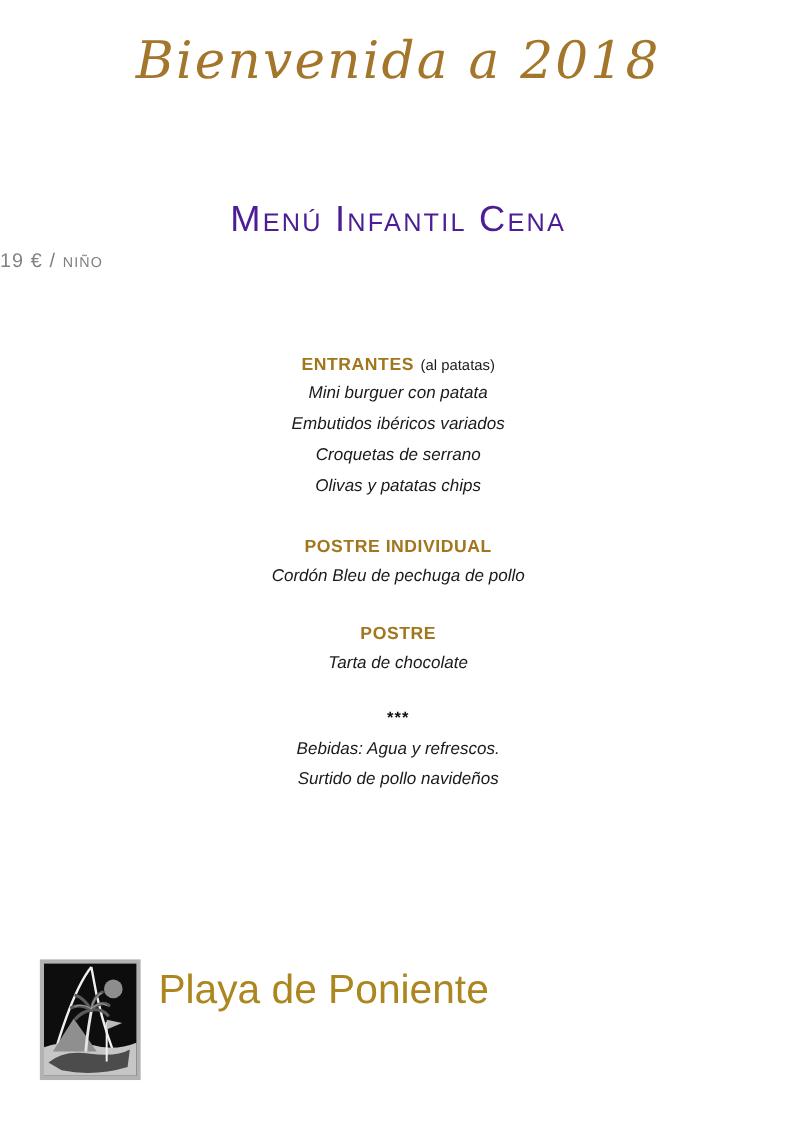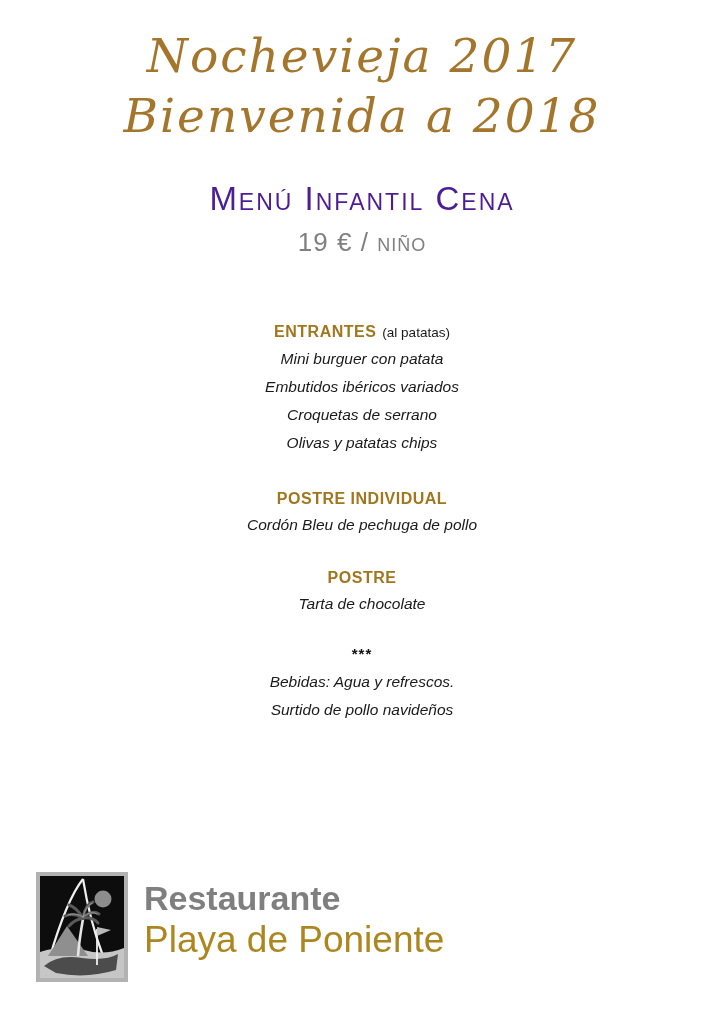--- a/index.html
+++ b/index.html
@@ -41,23 +41,22 @@
     font-variant: small-caps;
     font-size: 33px;
     letter-spacing: 2px;
     color: #4c1d95;
   }
   .menu-price {
     position: absolute;
     top: 227px;
     left: 0;
     right: 0;
-    text-align: center;
     font-variant: small-caps;
-    font-size: 26px;
+    font-size: 18px;
     letter-spacing: 1px;
     color: #808080;
   }
   
   .menu-body {
     position: absolute;
     top: 320px;
     left: 0;
     right: 0;
     text-align: center;
@@ -123,21 +122,20 @@
     color: #ac861f;
     line-height: 44px;
   }
 </style>
 </head>
 <body>
 
 <div class="page">
 
   <div class="script-title">
-    <div>Nochevieja 2017</div>
     <div>Bienvenida a 2018</div>
   </div>
 
   <div class="menu-title">Menú Infantil Cena</div>
   <div class="menu-price">19 € / niño</div>
 
   <div class="menu-body">
 
     <div class="section-head"><span>ENTRANTES</span><span class="section-note">(al patatas)</span></div>
     <div class="menu-item">Mini burguer con patata</div>
@@ -188,18 +186,17 @@
         <path d="M47 45 Q 49 35 56 31"></path>
         <path d="M47 45 Q 55 38 61 42"></path>
       </g>
 
       <path d="M8 94 Q 22 82 46 86 Q 70 89 82 82 L 80 98 Q 50 107 20 101 Z" fill="#4c4c4c"></path>
 
       <line x1="61" y1="57" x2="61" y2="93" stroke="#f0f0f0" stroke-width="1.8"></line>
       <path d="M61 55 L 75 58 L 61 64 Z" fill="#b9b9b9"></path>
     </svg>
     <div class="brand">
-      <div class="brand-line1">Restaurante</div>
       <div class="brand-line2">Playa de Poniente</div>
     </div>
   </div>
 
 </div>
 
 </body></html>

